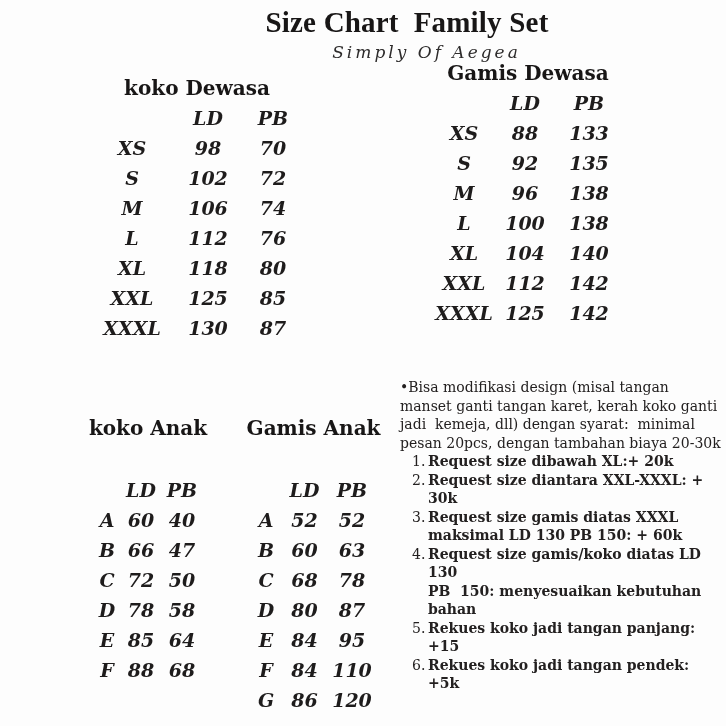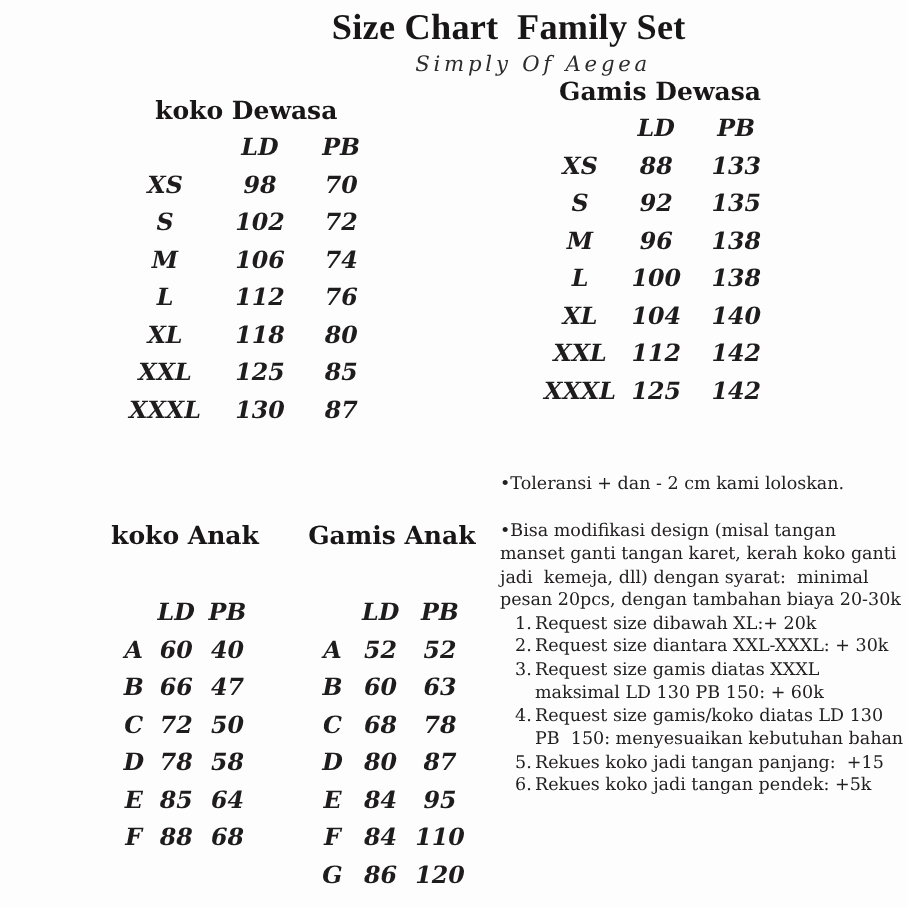--- a/index.html
+++ b/index.html
@@ -53,21 +53,21 @@
   #notes {
     position:absolute; left:400px; top:378px; width:324px;
     font-size:14px; line-height:18.5px; color:#232020;
   }
   .note { white-space:pre-wrap; }
   .note-tol { margin-bottom:19px; }
   .note-mod { }
   .req-list { padding-left:12px; }
   .req-item { display:flex; }
   .req-num  { width:16px; flex:none; }
-  .req-text { flex:1; white-space:pre-wrap; }
+  .req-text { flex:1; white-space:pre-wrap;font-weight:bold; }
 </style>
 </head>
 <body>
 
 <div class="page">
 
   <div class="header">
     <div class="title">Size Chart  Family Set</div>
     <div class="subtitle">Simply Of Aegea</div>
   </div>
@@ -210,21 +210,20 @@
         <span class="tc val">84</span>
         <span class="tc val">110</span>
 
         <span class="tc size">G</span>
         <span class="tc val">86</span>
         <span class="tc val">120</span>
       </div>
   </div>
 
   <div id="notes">
-    <div class="note note-tol">•Toleransi + dan - 2 cm kami loloskan.</div>
     <div class="note note-mod">•Bisa modifikasi design (misal tangan
 manset ganti tangan karet, kerah koko ganti
 jadi  kemeja, dll) dengan syarat:  minimal
 pesan 20pcs, dengan tambahan biaya 20-30k</div>
     <div class="req-list">
 
         <div class="req-item">
           <span class="req-num">1.</span>
           <span class="req-text">Request size dibawah XL:+ 20k</span>
         </div>

